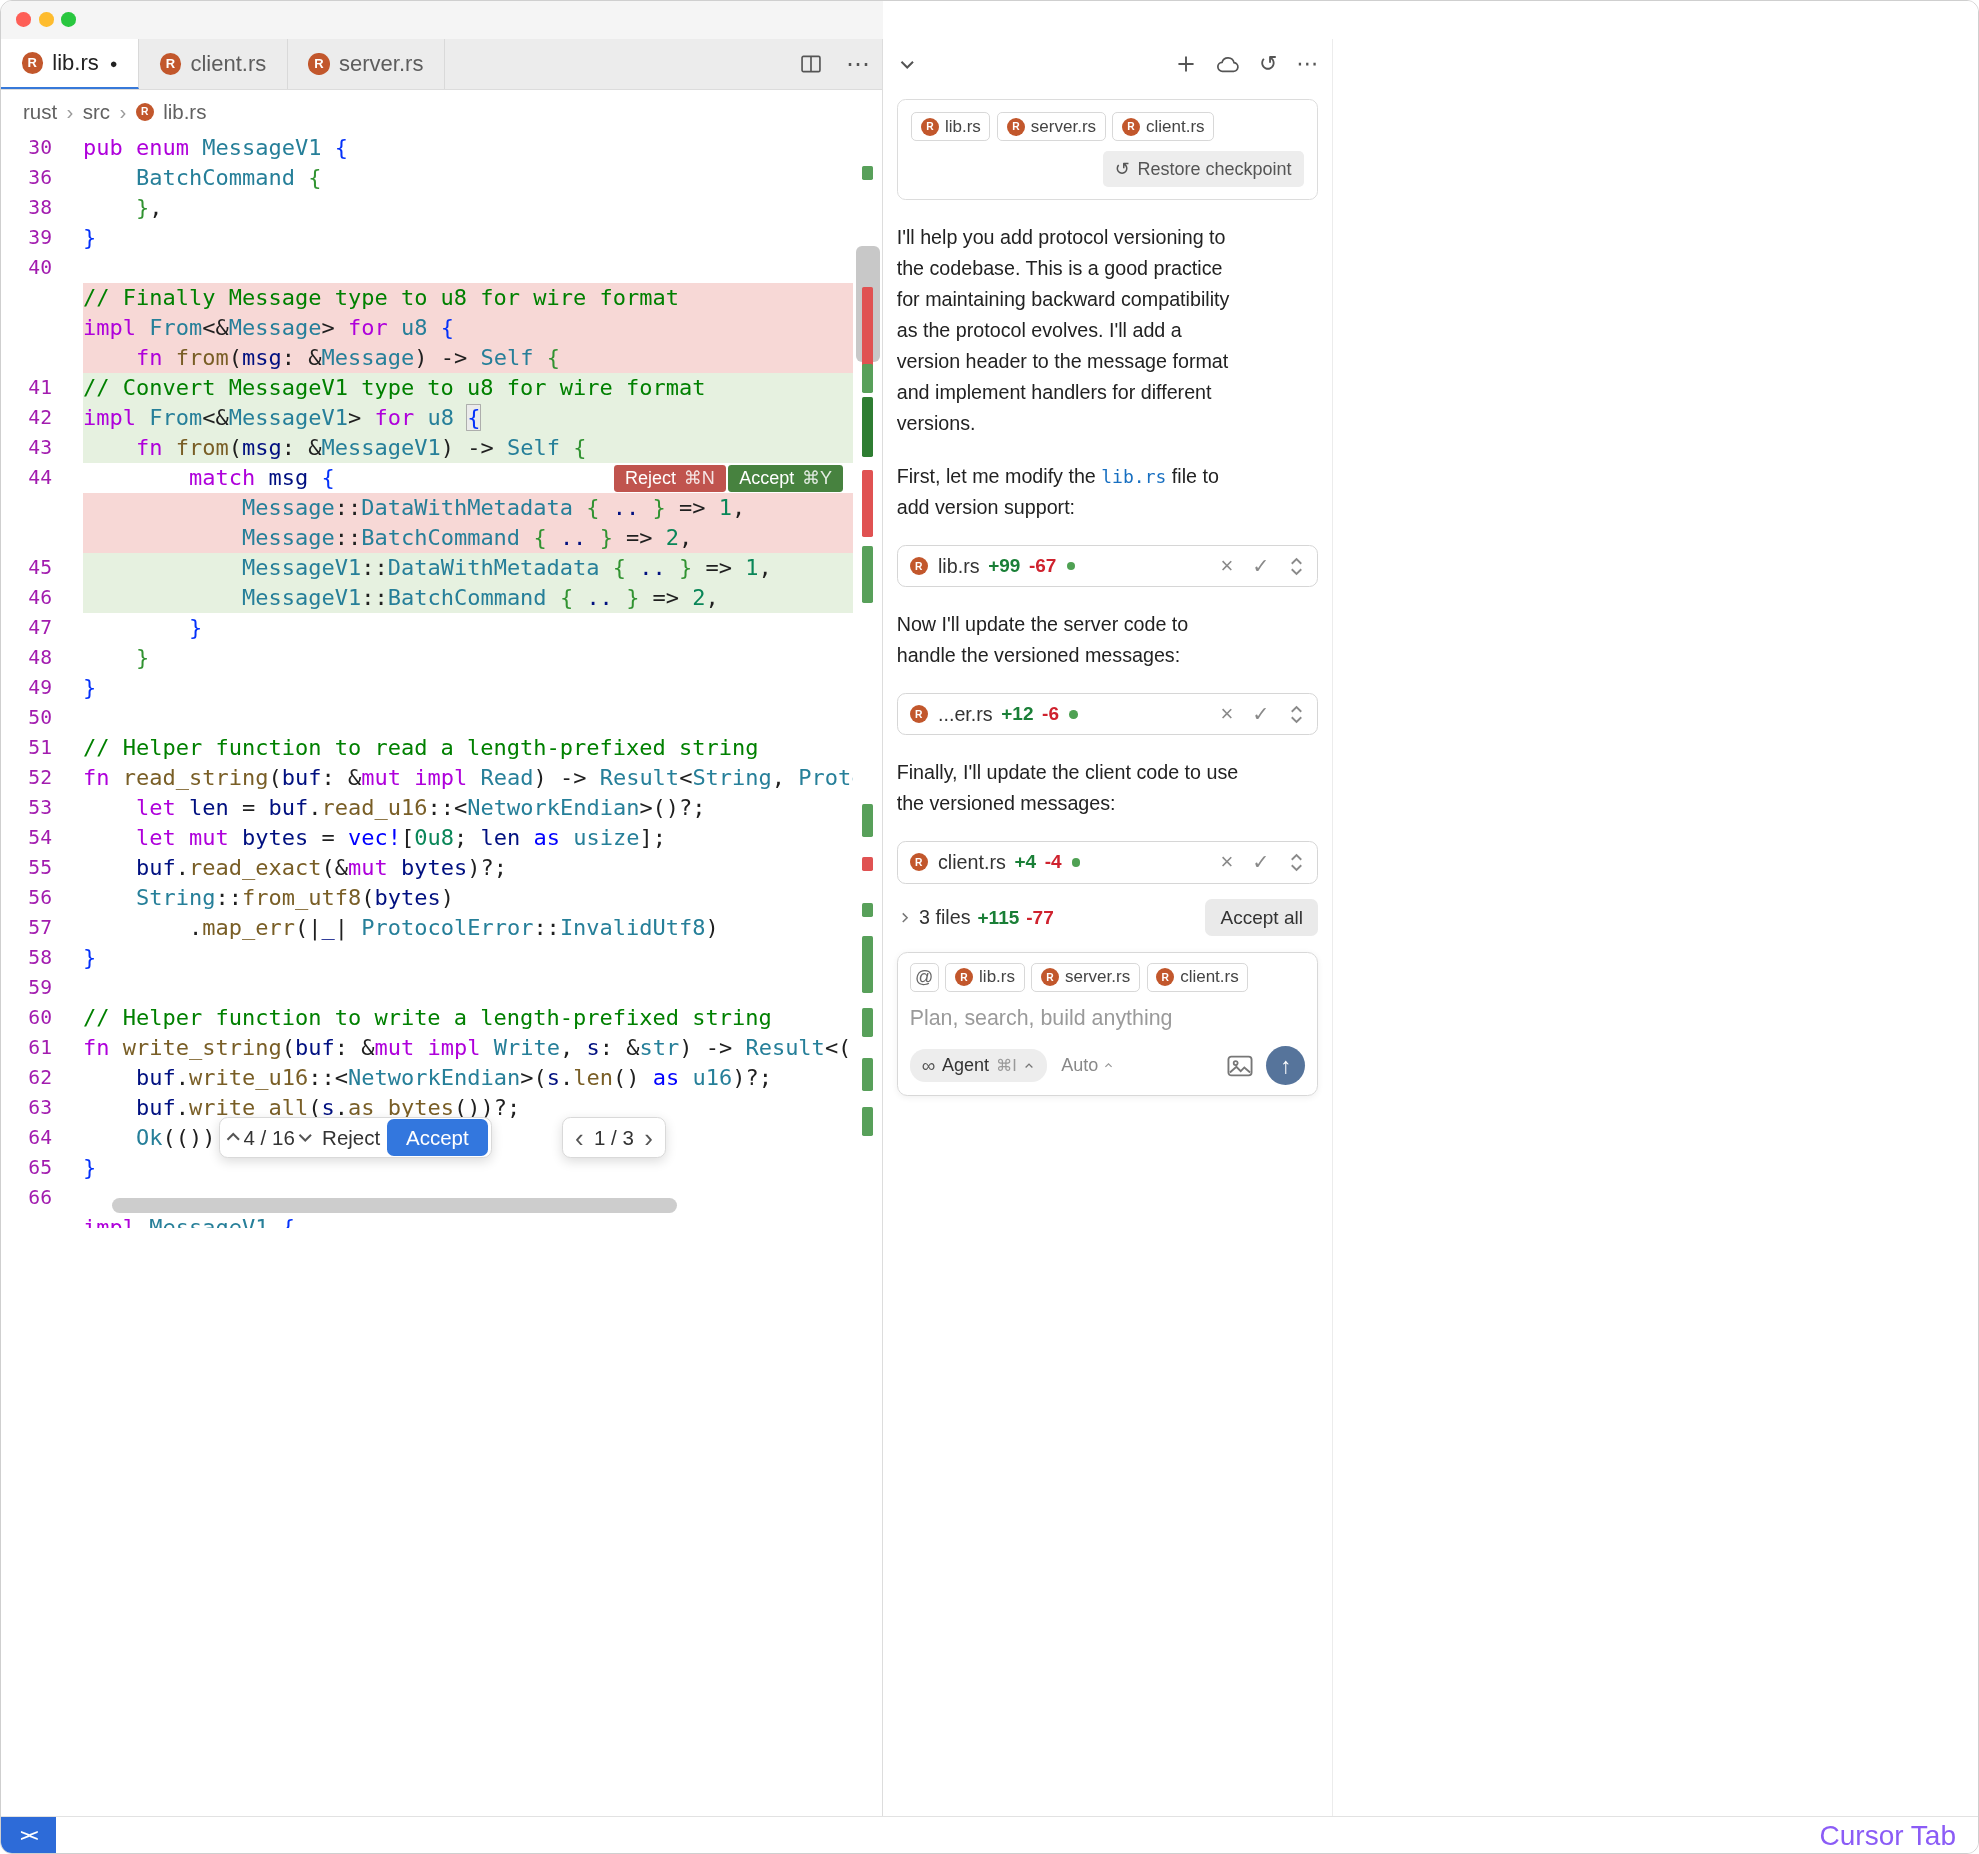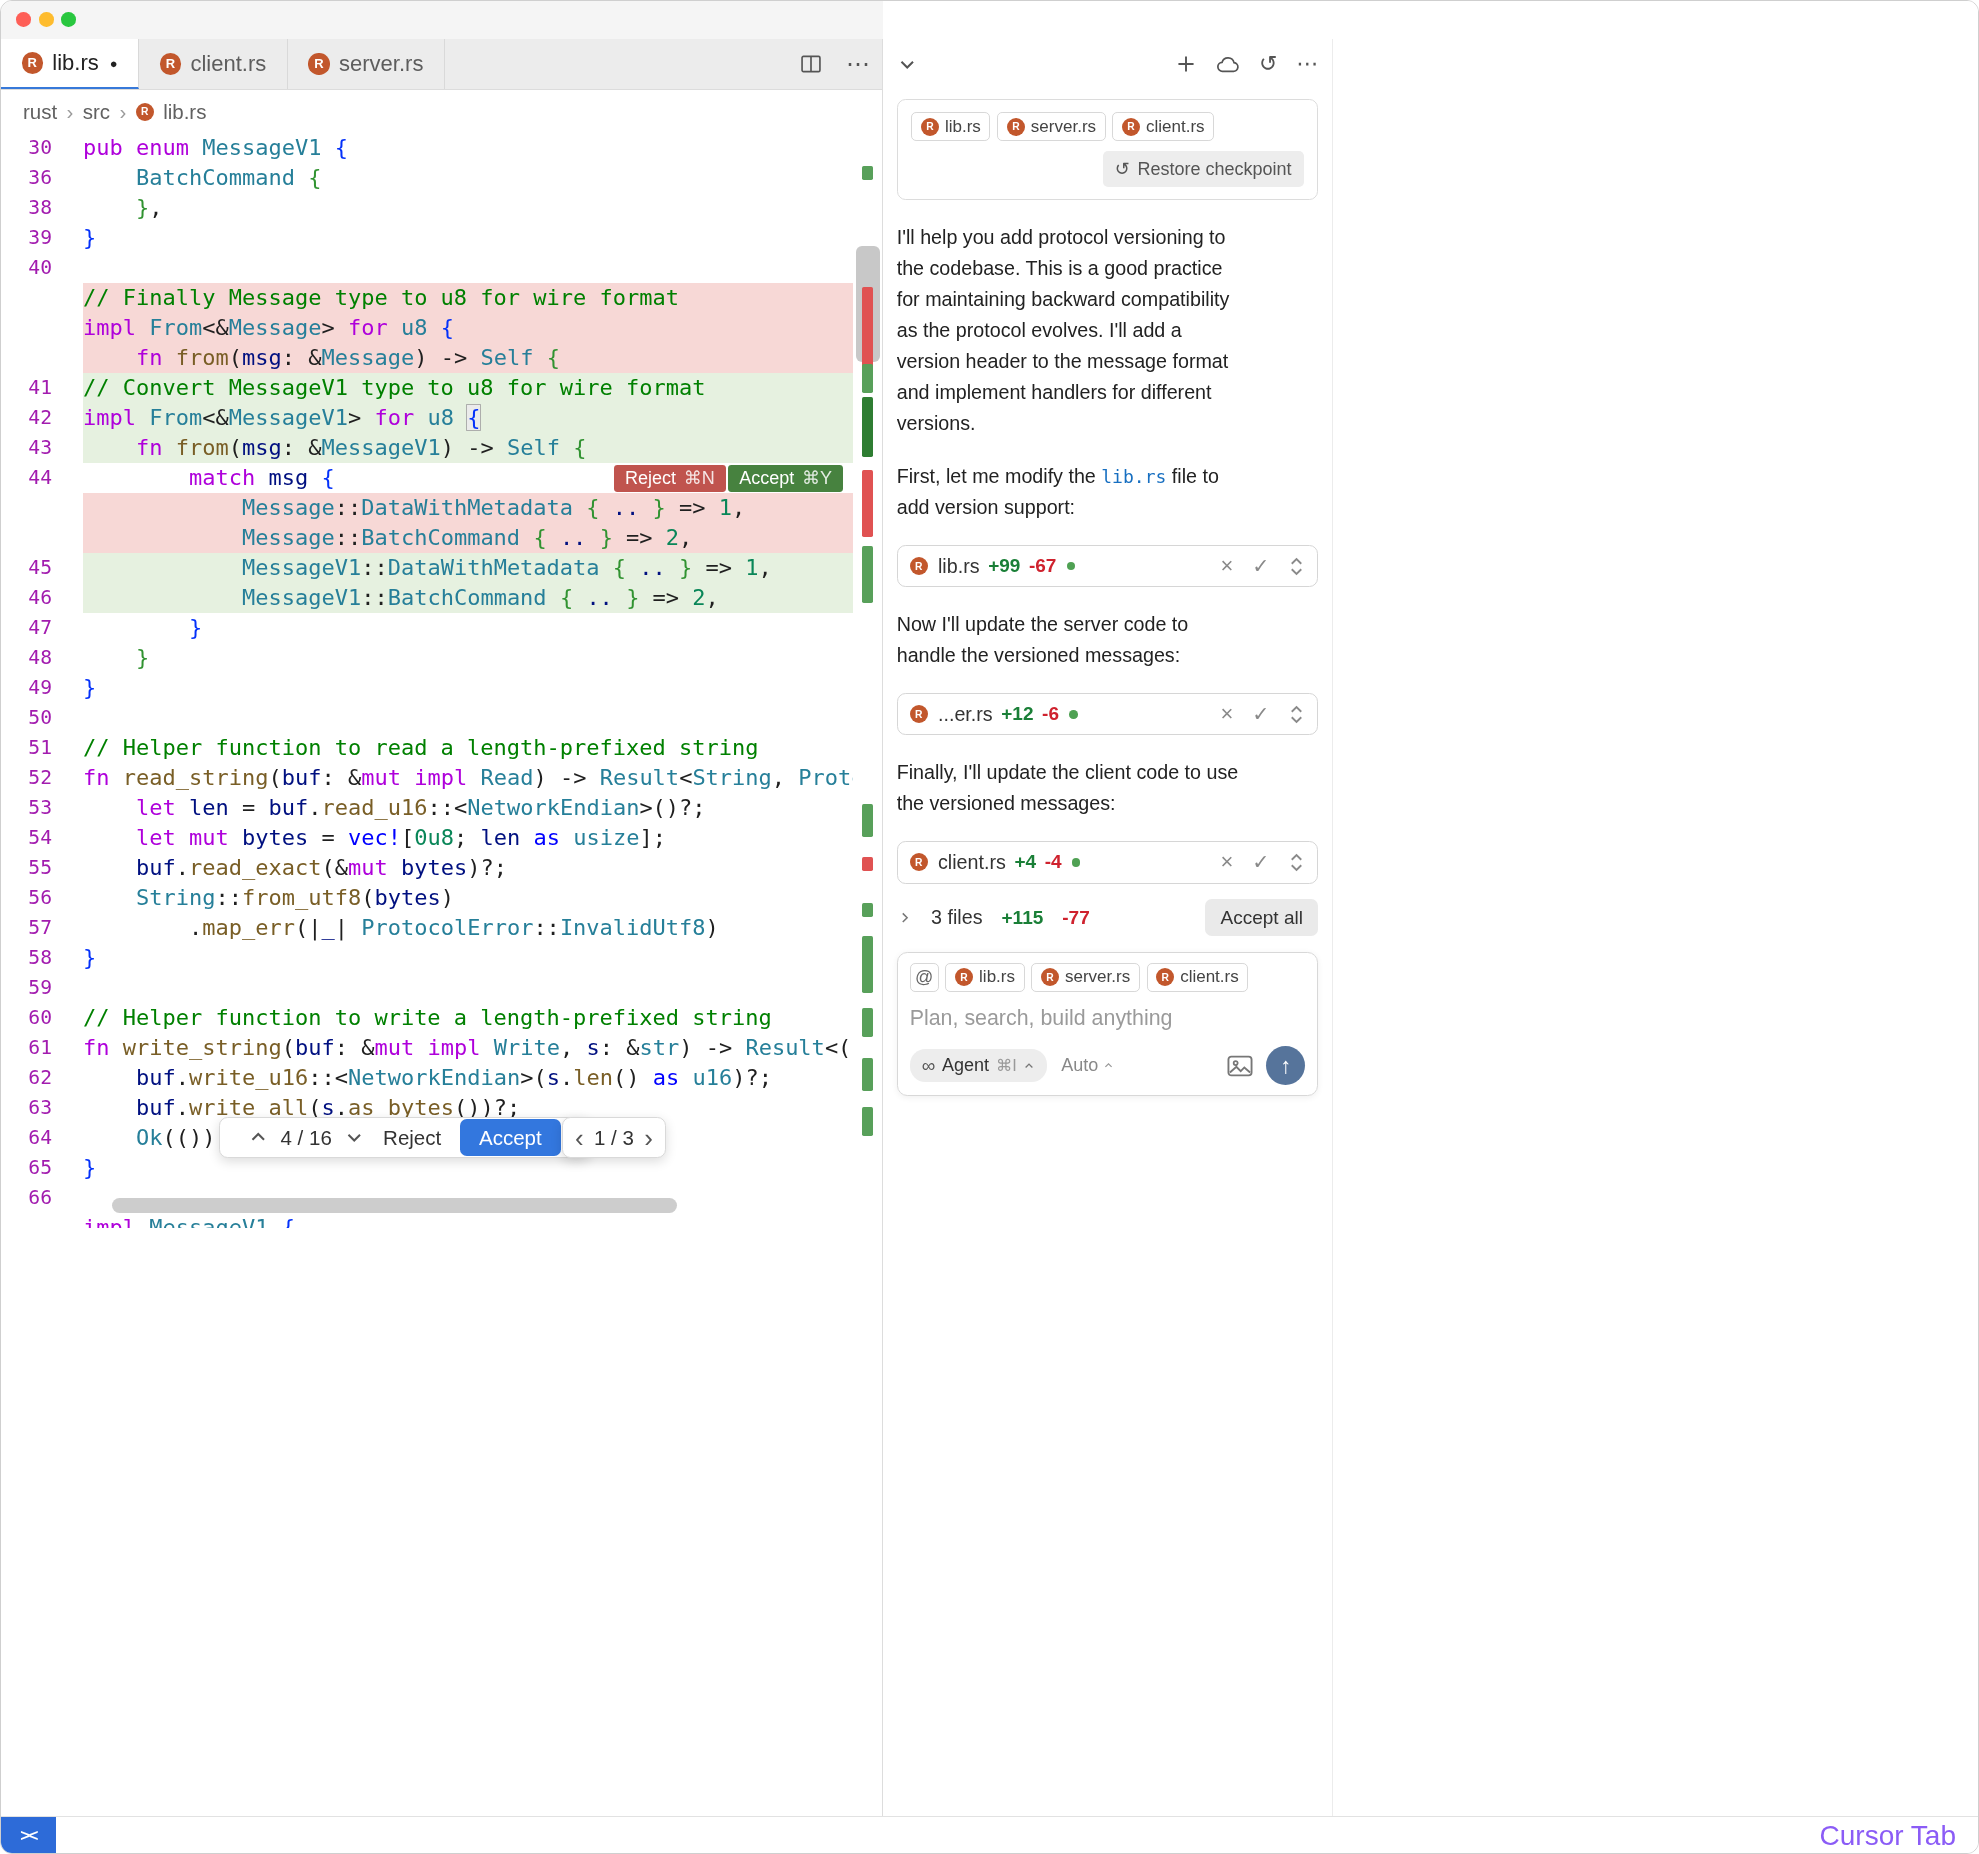--- a/index.html
+++ b/index.html
@@ -49,21 +49,21 @@
   .ia-reject { background:#c0544e; } .ia-accept { background:#47823f; }
 
   .ruler { position:absolute; top:0; right:0; bottom:0; width:29px; background:#fff; z-index:5; }
   .vthumb { position:absolute; top:113px; left:2.6px; width:24px; height:116px; background:rgba(110,110,110,.38); border-radius:6px; }
   .rm { position:absolute; left:9.4px; width:10.3px; border-radius:1.7px; }
   .rm-g{background:#58a05a}.rm-G{background:#2e7d32}.rm-r{background:#e05252}
 
   .hthumb { position:absolute; left:111px; top:1065px; width:565px; height:15.4px; background:#c4c4c4; border-radius:7.7px; opacity:.85; z-index:6; }
 
   .diffbar, .pagerbar { position:absolute; top:984px; height:41px; background:#fff; border:0.9px solid #d9d9d9; border-radius:8.6px; box-shadow:0 3.4px 12px rgba(0,0,0,.14); display:flex; align-items:center; z-index:10; font-family:"Liberation Sans", sans-serif; }
-  .diffbar { left:218px; gap:12px; padding:0 28px; }
+  .diffbar { left:218px; gap:0; padding:0 3px; }
   .pagerbar { left:561px; gap:10.3px; padding:0 12px; }
   .dcount, .pcount { font-size:20.5px; color:#333; }
   .dchev { display:flex; align-items:center; }
   .dreject { background:none; border:none; font-size:20.5px; color:#333; padding:0 6.8px; }
   .daccept { background:#3377de; color:#fff; font-size:20.5px; border:none; border-radius:6.8px; padding:6.8px 19px; }
   .pchev { font-size:26px; color:#555; line-height:1; }
 
   
   .phead { height:50px; display:flex; align-items:center; padding:0 13.7px; gap:19px; }
   .picon { display:flex; align-items:center; color:#555; }
@@ -83,21 +83,21 @@
   .para code { font-family:"DejaVu Sans Mono", monospace; font-size:18px; color:#176fc1; }
 
   .fcard { display:flex; align-items:center; gap:8.6px; border:0.9px solid #d6d6d6; border-radius:8.6px; padding:8.6px 12px; margin:15.4px 0; }
   .fname { font-size:19.7px; color:#333; margin-left:1.7px; }
   .fadd { font-size:19px; color:#1a7f37; font-weight:bold; }
   .frem { font-size:19px; color:#cf222e; font-weight:bold; }
   .fdot { width:8.6px; height:8.6px; border-radius:50%; background:#4fa153; margin-left:1.7px; flex:none; }
   .fic { color:#8a8a8a; font-size:22px; margin-left:10.3px; display:flex; align-items:center; line-height:1; }
   .fic.check { font-size:20.5px; }
 
-  .summary { display:flex; align-items:center; gap:19px; margin-top:4px; font-size:19.7px; color:#333; }
+  .summary { display:flex; align-items:center; gap:7px; margin-top:4px; font-size:19.7px; color:#333; }
   .acceptall { background:#eaeaea; border:none; border-radius:6.8px; padding:7.7px 15.4px; font-size:19px; color:#333; }
 
   .composer { border:0.9px solid #d8d8d8; border-radius:10.3px; padding:10.3px 12px; margin-top:15.4px; box-shadow:0 1.7px 6.8px rgba(0,0,0,.06); }
   .atchip { display:inline-flex; align-items:center; justify-content:center; width:29px; height:29px; border:0.9px solid #d8d8d8; border-radius:5.1px; font-size:18px; color:#666; }
   .placeholder { margin-top:13.7px; font-size:21.4px; color:#9a9a9a; }
   .crow2 { display:flex; align-items:center; gap:13.7px; margin-top:15.4px; }
   .agentpill { display:inline-flex; align-items:center; gap:6.8px; background:#ededed; border-radius:15.4px; padding:5.1px 12px; font-size:18px; color:#333; }
   .agkey { color:#999; font-size:16.3px; }
   .autosel { display:inline-flex; align-items:center; gap:5.1px; font-size:18px; color:#888; }
   .sendbtn { width:39px; height:39px; border-radius:50%; background:#56749b; color:#fff; display:inline-flex; align-items:center; justify-content:center; font-size:22px; }

